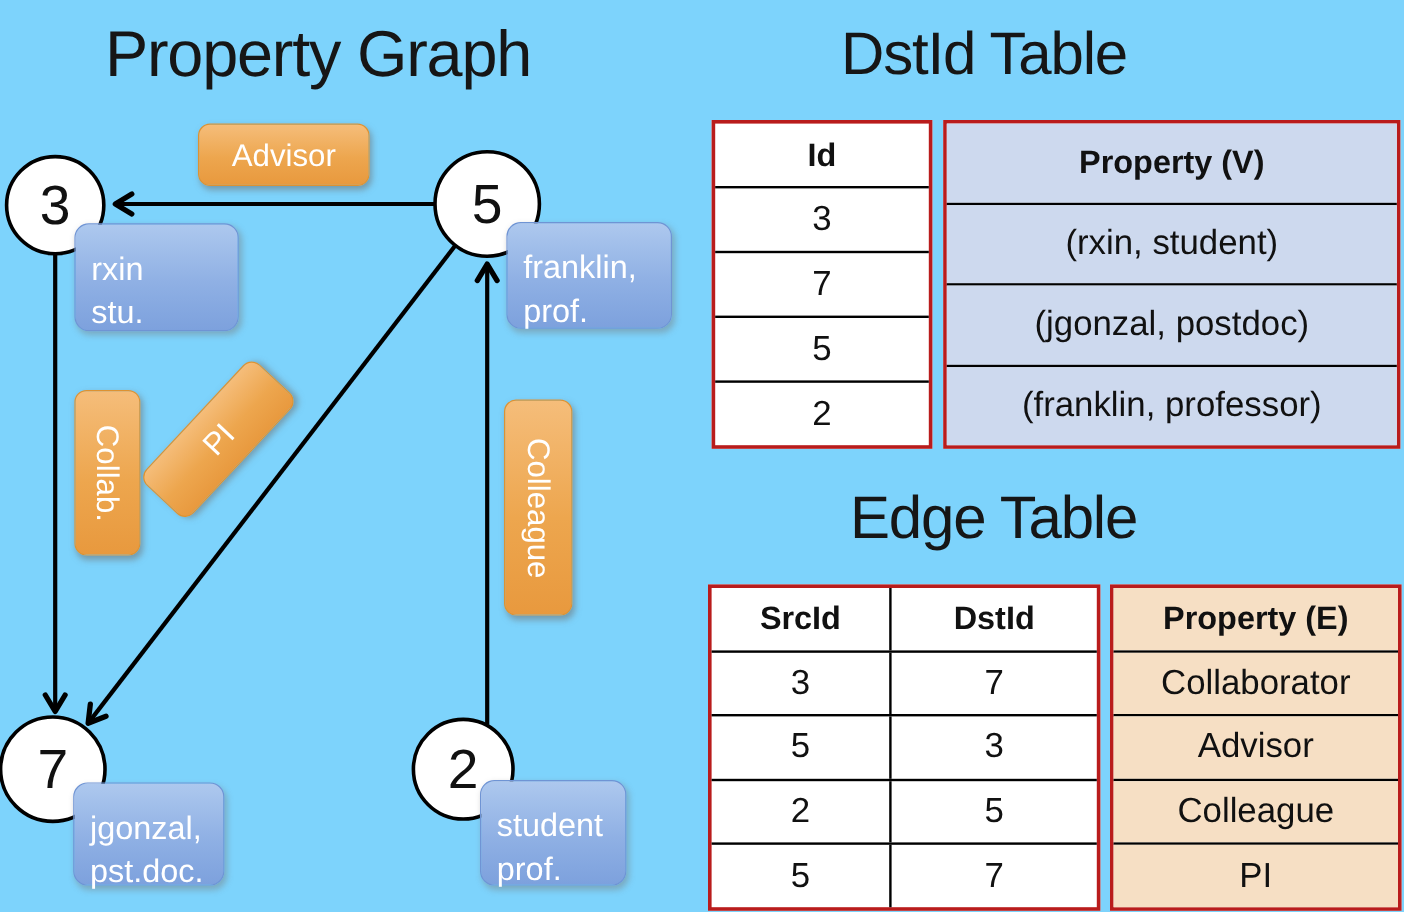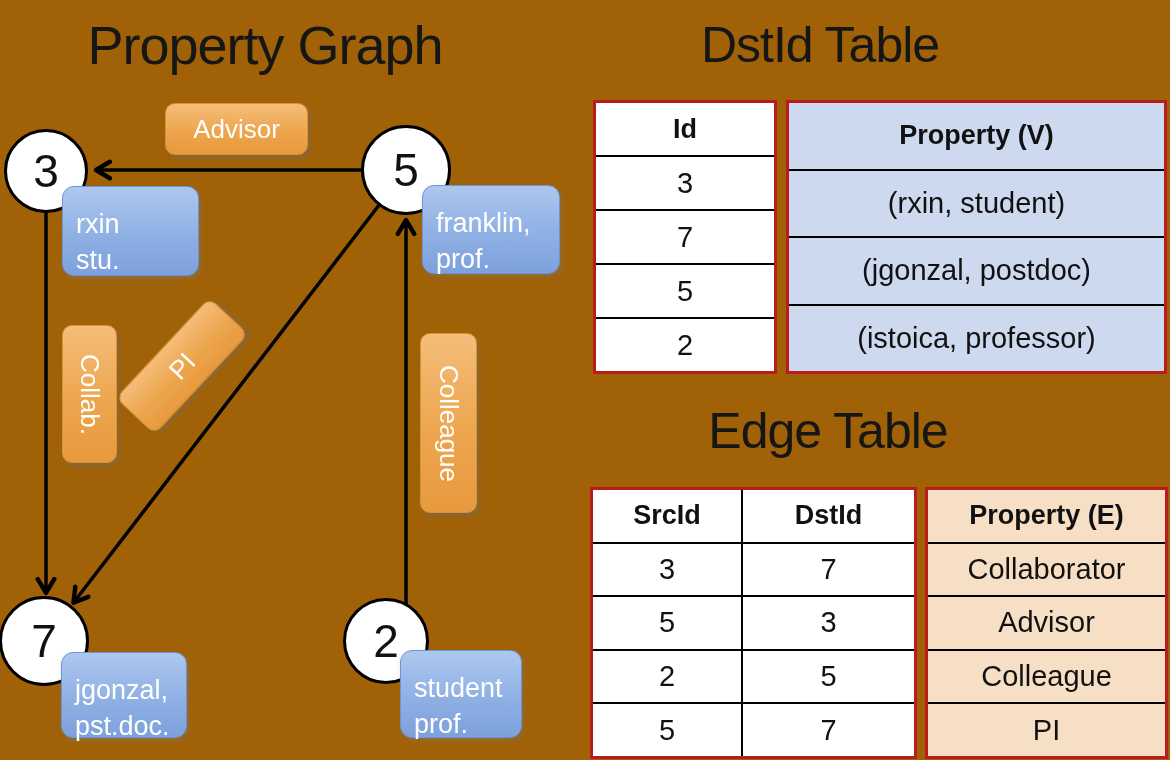--- a/index.html
+++ b/index.html
@@ -1,18 +1,18 @@
 <!DOCTYPE html>
 <html><head>
 <meta charset="utf-8">
 <style>
   html,body { margin:0; padding:0; background:#ffffff; }
   .canvas {
     position:relative; width:1170px; height:760px;
-    background:#a16207; overflow:hidden;
+    background:#7dd3fc; overflow:hidden;
     font-family:"Liberation Sans", sans-serif;
     color:#1a1a1a;
   }
   
   .big-title {
     position:absolute; font-weight:300; letter-spacing:-1px;
     color:#161616; white-space:nowrap; text-align:center;
   }
   .t-graph  { left:60px;  top:14px;  width:410px; font-size:54px; }
   .t-vertex { left:610px; top:16px;  width:420px; font-size:50px; }
@@ -171,21 +171,21 @@
       <div class="trow hdr">
           <div class="cell bg-blue">Property (V)</div>
         </div>
       <div class="trow">
           <div class="cell bg-blue">(rxin, student)</div>
         </div>
       <div class="trow">
           <div class="cell bg-blue">(jgonzal, postdoc)</div>
         </div>
       <div class="trow">
-          <div class="cell bg-blue">(istoica, professor)</div>
+          <div class="cell bg-blue">(franklin, professor)</div>
         </div>
     </div>
   </div>
 
   <div class="dtable et">
     <div class="subtable sub-ids">
       <div class="trow hdr">
         <div class="cell" style="flex:0 0 148px;">SrcId</div>
         <div class="cell c2">DstId</div>
       </div>

